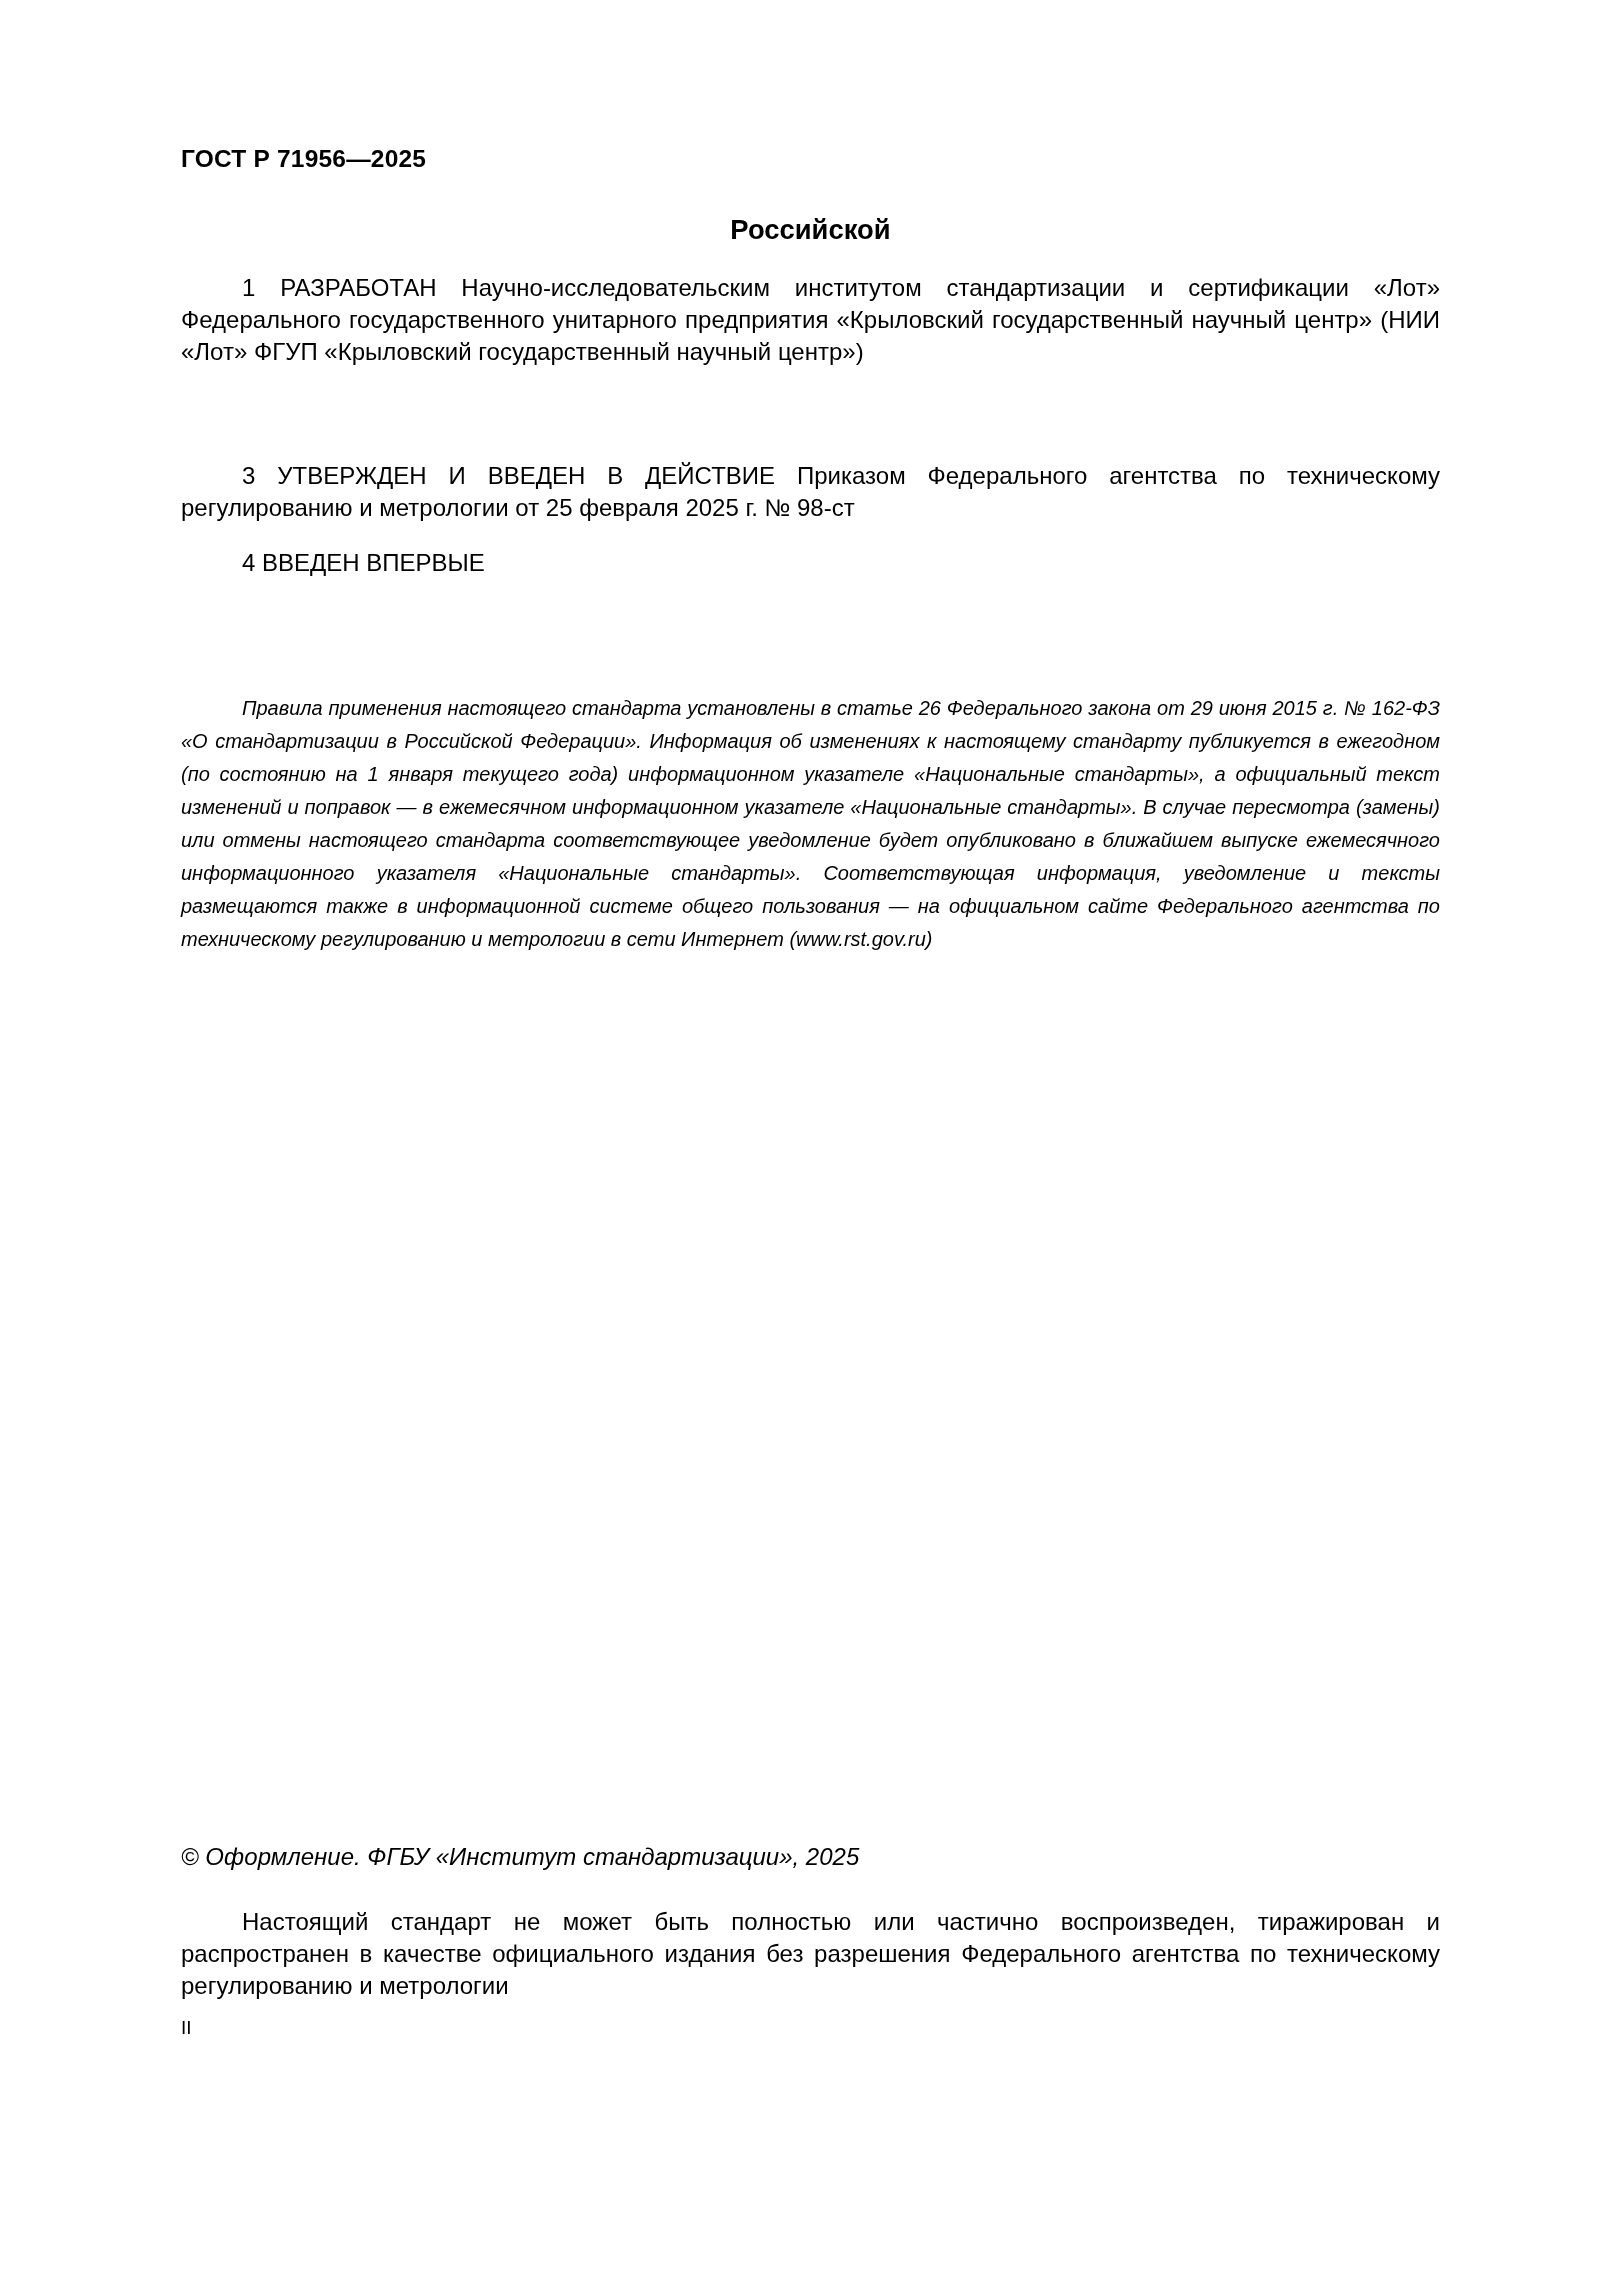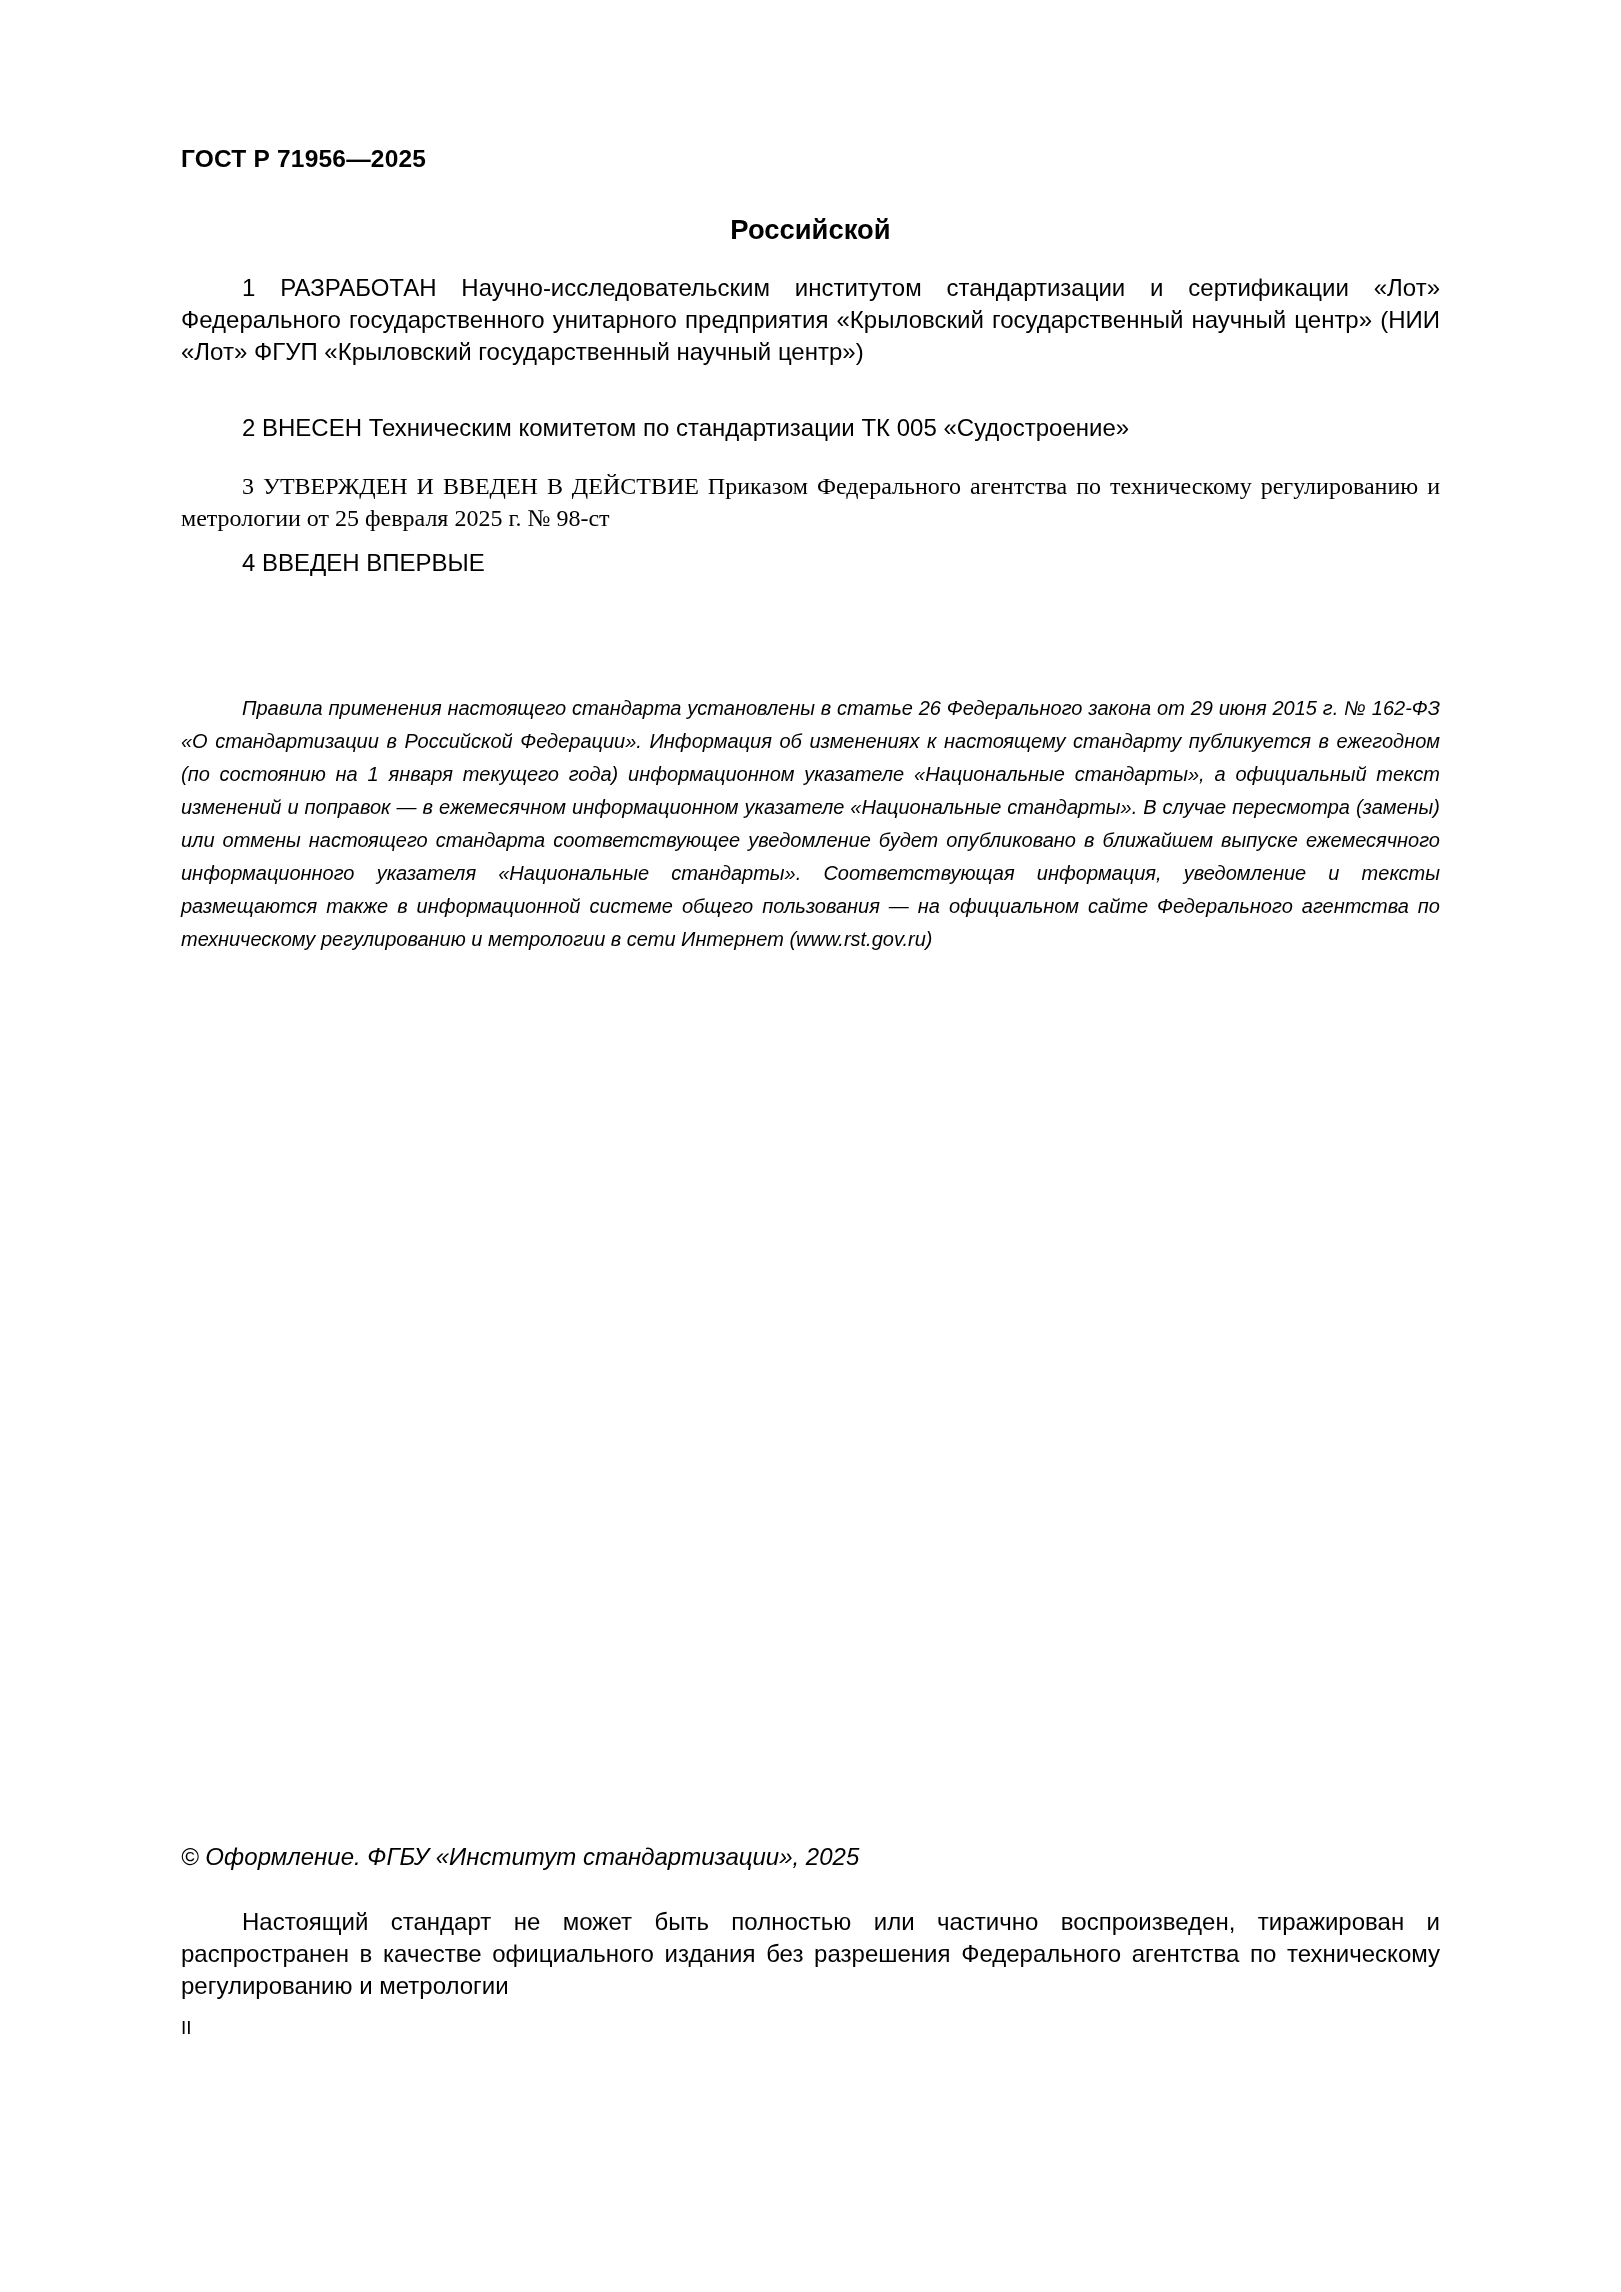--- a/index.html
+++ b/index.html
@@ -46,21 +46,21 @@
     line-height: 32px;
     text-align: justify;
     text-justify: inter-word;
   }
   .para .indent {
     display: inline-block;
     width: 61px;
   }
   .p1 { top: 272px; }
   .p2 { top: 412px; }
-  .p3 { top: 470px; font-family: Liberation Serif, serif; }
+  .p3 { top: 460px; }
   .p4 { top: 547px; }
 
   .note {
     position: absolute;
     left: 181px;
     top: 692px;
     width: 1259px;
     font-size: 20px;
     line-height: 33px;
     font-style: italic;
@@ -106,21 +106,20 @@
 <body>
 
 <div class="page">
 
   <div class="header-std">ГОСТ Р 71956—2025</div>
 
   <div class="doc-title">Российской</div>
 
   <div class="para p1"><span class="indent"></span><span>1  РАЗРАБОТАН Научно-исследовательским институтом стандартизации и сертификации «Лот» Федерального государственного унитарного предприятия «Крыловский государственный научный центр» (НИИ «Лот» ФГУП «Крыловский государственный научный центр»)</span></div>
 
-  <div class="para p2"><span class="indent"></span><span>2  ВНЕСЕН Техническим комитетом по стандартизации ТК 005 «Судостроение»</span></div>
 
   <div class="para p3"><span class="indent"></span><span>3  УТВЕРЖДЕН И ВВЕДЕН В ДЕЙСТВИЕ Приказом Федерального агентства по техническому регулированию и метрологии от 25 февраля 2025 г. № 98-ст</span></div>
 
   <div class="para p4"><span class="indent"></span><span>4  ВВЕДЕН ВПЕРВЫЕ</span></div>
 
   <div class="note"><span class="indent"></span><span>Правила применения настоящего стандарта установлены в статье 26 Федерального закона от 29 июня 2015 г. № 162-ФЗ «О стандартизации в Российской Федерации». Информация об изменениях к настоящему стандарту публикуется в ежегодном (по состоянию на 1 января текущего года) информационном указателе «Национальные стандарты», а официальный текст изменений и поправок — в ежемесячном информационном указателе «Национальные стандарты». В случае пересмотра (замены) или отмены настоящего стандарта соответствующее уведомление будет опубликовано в ближайшем выпуске ежемесячного информационного указателя «Национальные стандарты». Соответствующая информация, уведомление и тексты размещаются также в информационной системе общего пользования — на официальном сайте Федерального агентства по техническому регулированию и метрологии в сети Интернет (www.rst.gov.ru)</span></div>
 
   <div class="copyright">© Оформление. ФГБУ «Институт стандартизации», 2025</div>
 
   <div class="footer-note"><span class="indent"></span><span>Настоящий стандарт не может быть полностью или частично воспроизведен, тиражирован и распространен в качестве официального издания без разрешения Федерального агентства по техническому регулированию и метрологии</span></div>

